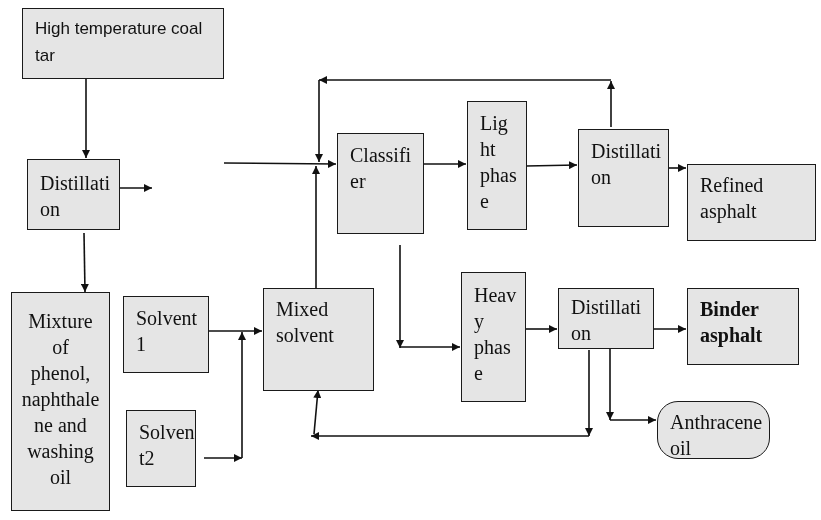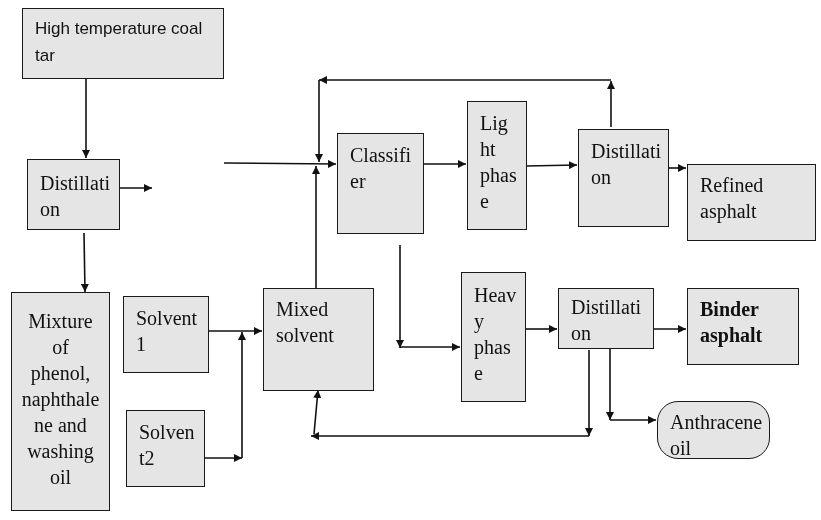--- a/index.html
+++ b/index.html
@@ -91,21 +91,21 @@
 ne and
 washing
 oil</p>
   </div>
 
   <div class="box" style="left:123px;top:296px;width:86px;height:77px;">
     <p class="lbl" style="left:12px;top:8px;">Solvent
 1</p>
   </div>
 
-  <div class="box" style="left:126px;top:410px;width:79px;height:77px;">
+  <div class="box" style="left:126px;top:410px;width:70px;height:77px;">
     <p class="lbl" style="left:12px;top:8px;">Solven
 t2</p>
   </div>
 
   <div class="box" style="left:337px;top:133px;width:87px;height:101px;">
     <p class="lbl" style="left:12px;top:8px;">Classifi
 er</p>
   </div>
 
   <div class="box" style="left:263px;top:288px;width:111px;height:103px;">

